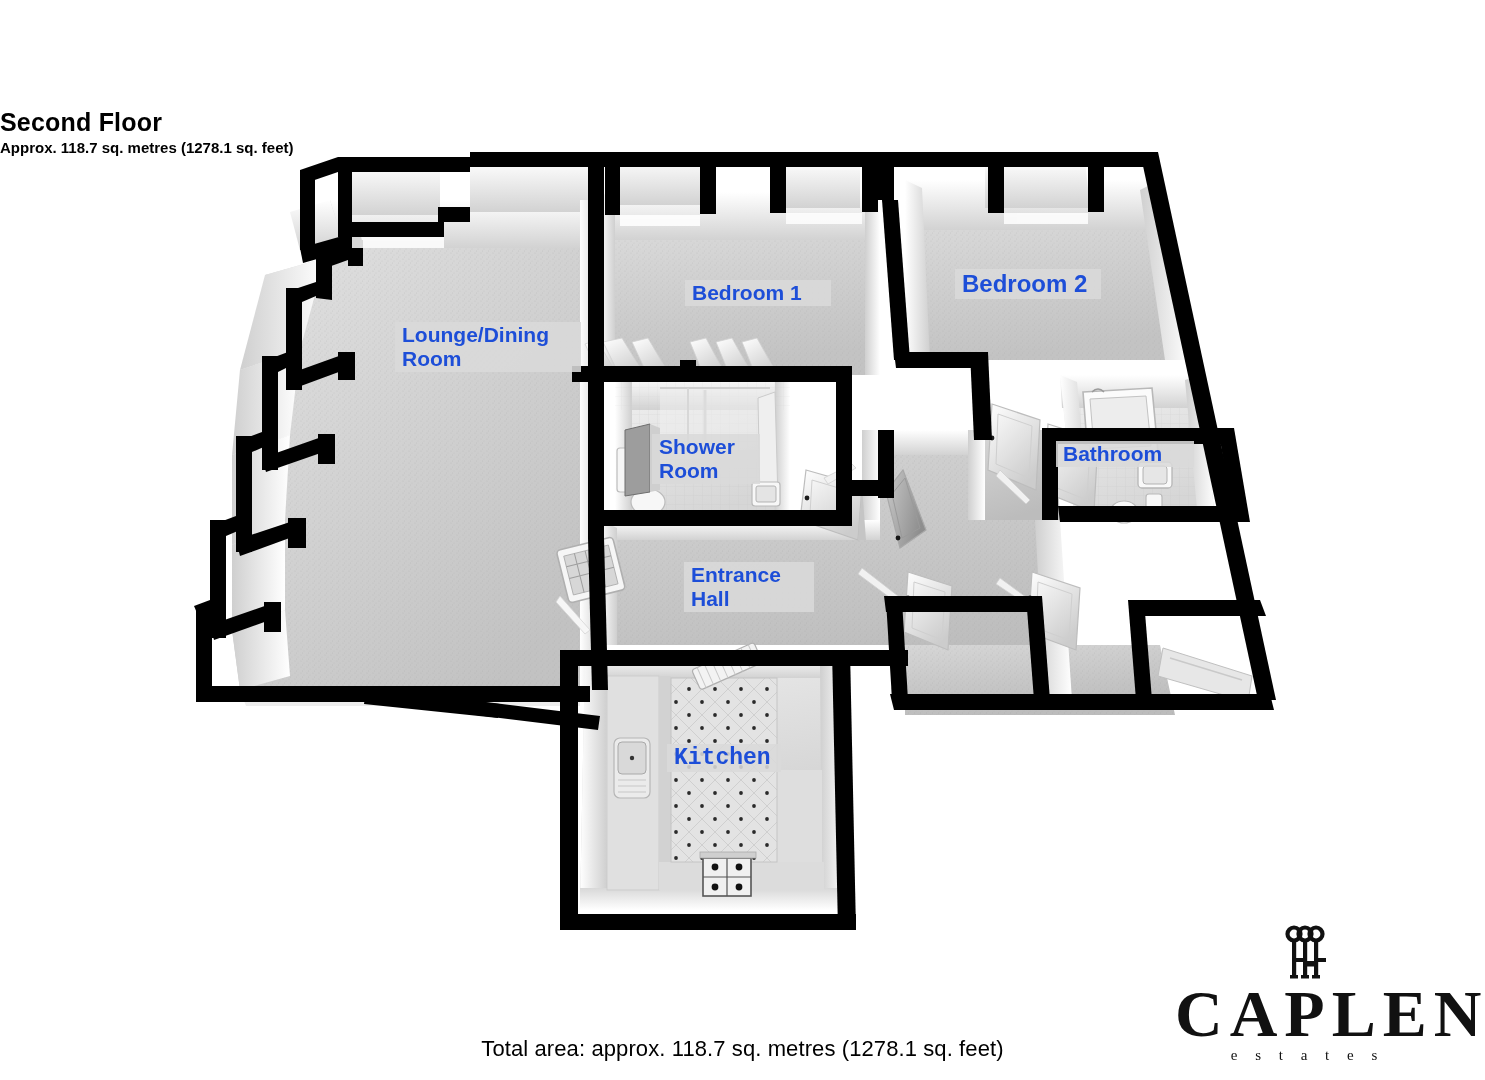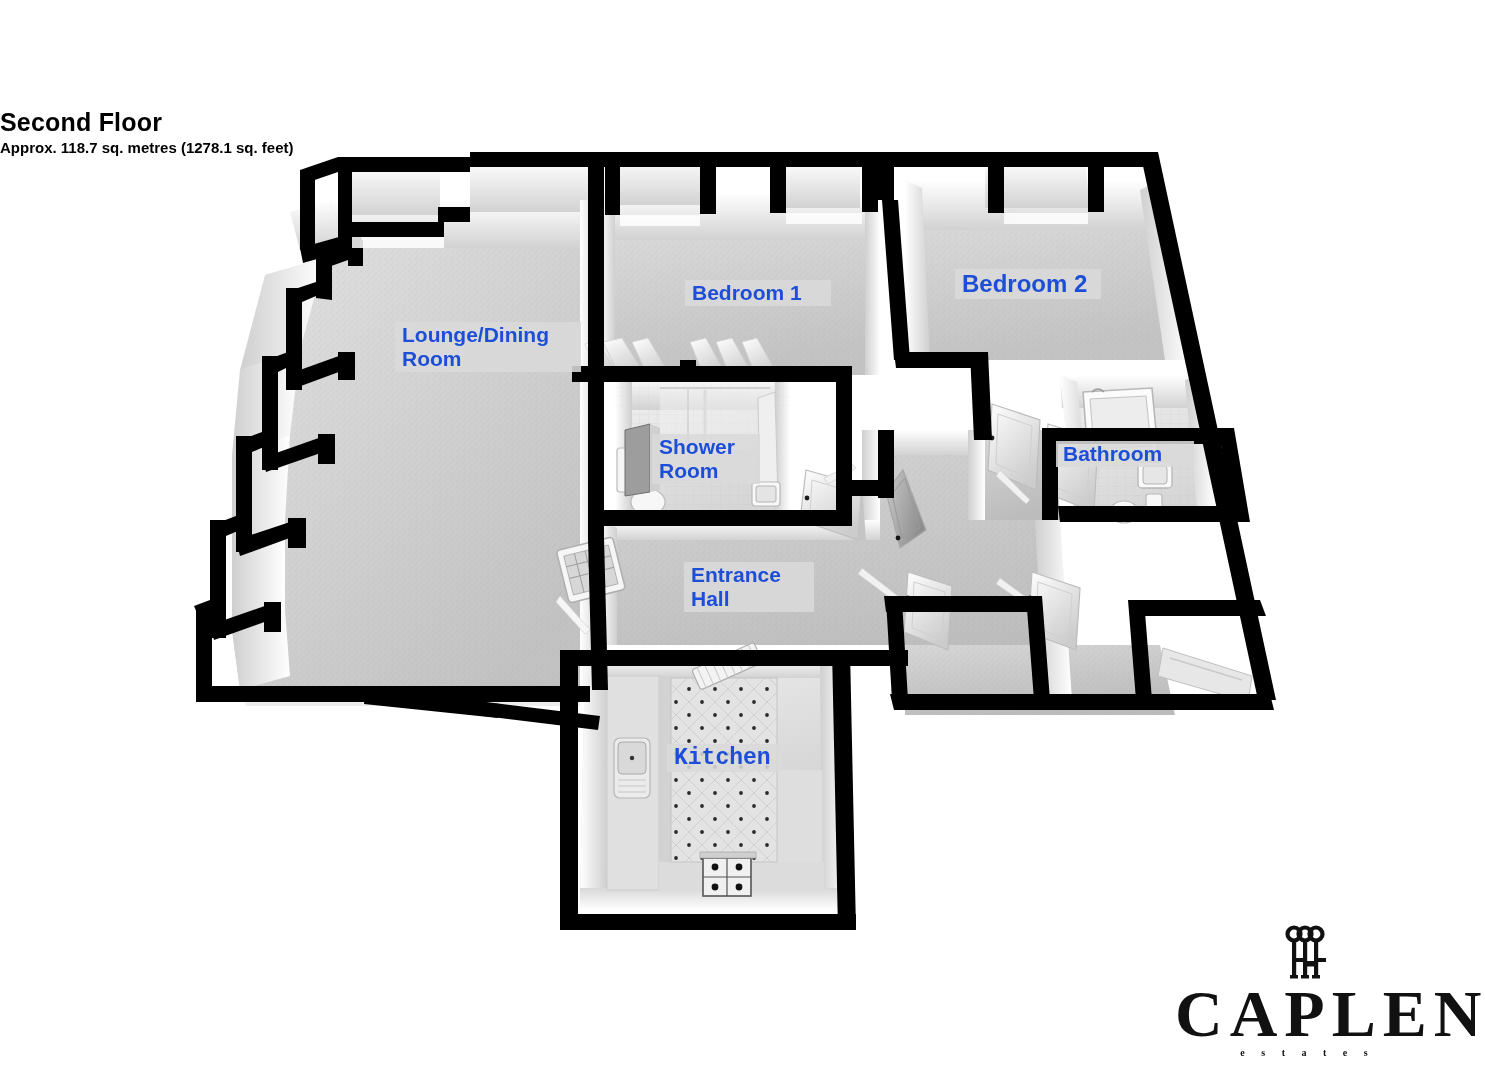--- a/index.html
+++ b/index.html
@@ -18,21 +18,21 @@
   .footer-total{position:absolute;left:0;right:0;top:1036px;text-align:center;
     font-size:22px;font-weight:normal;letter-spacing:.1px;}
 
   
   #logo{position:absolute;left:1175px;top:925px;width:265px;height:135px;}
   #logo .keys{position:absolute;left:108px;top:0;width:60px;height:55px;}
   #logo .word{position:absolute;left:0;top:60px;width:265px;text-align:center;
     font-family:"Liberation Serif",serif;font-weight:bold;font-size:66px;
     letter-spacing:7px;line-height:58px;color:#111;}
   #logo .sub{position:absolute;left:0;top:122px;width:265px;text-align:center;
-    font-family:"Liberation Serif",serif;font-size:10px;letter-spacing:7px;color:#111;font-weight:bold;}
+    font-family:"Liberation Serif",serif;font-size:15px;letter-spacing:7px;color:#111;}
 
   
   #plan{position:absolute;left:0;top:0;width:1485px;height:1080px;}
   #plan svg{position:absolute;left:0;top:0;}
 
   
   .rlabel{position:absolute;font-weight:bold;color:#1d4ed8;
     background:rgba(218,218,218,.88);padding:1px 7px;line-height:1.15;
     white-space:pre-line;letter-spacing:0px;}
 </style>
@@ -450,20 +450,21 @@
 
     <div class="rlabel" style="left:1056px;top:441px;width:124px;font-size:21px;">Bathroom</div>
 
     <div class="rlabel" style="left:684px;top:562px;width:116px;font-size:21px;">Entrance
 Hall</div>
 
     <div class="rlabel" style="left:667px;top:744px;width:100px;font-size:23px;font-family:Liberation Mono, monospace;">Kitchen</div>
 
   </div>
 
+  <div class="footer-total">Total area: approx. 118.7 sq. metres (1278.1 sq. feet)</div>
 
   <div id="logo">
     <svg class="keys" viewBox="0 0 60 55">
       <g fill="none" stroke="#111" stroke-width="4.2">
         <circle cx="11" cy="9" r="6.5"></circle>
         <circle cx="22" cy="9" r="6.5"></circle>
         <circle cx="33" cy="9" r="6.5"></circle>
       </g>
       <g fill="#111">
         <rect x="9" y="15" width="4.2" height="38"></rect>

